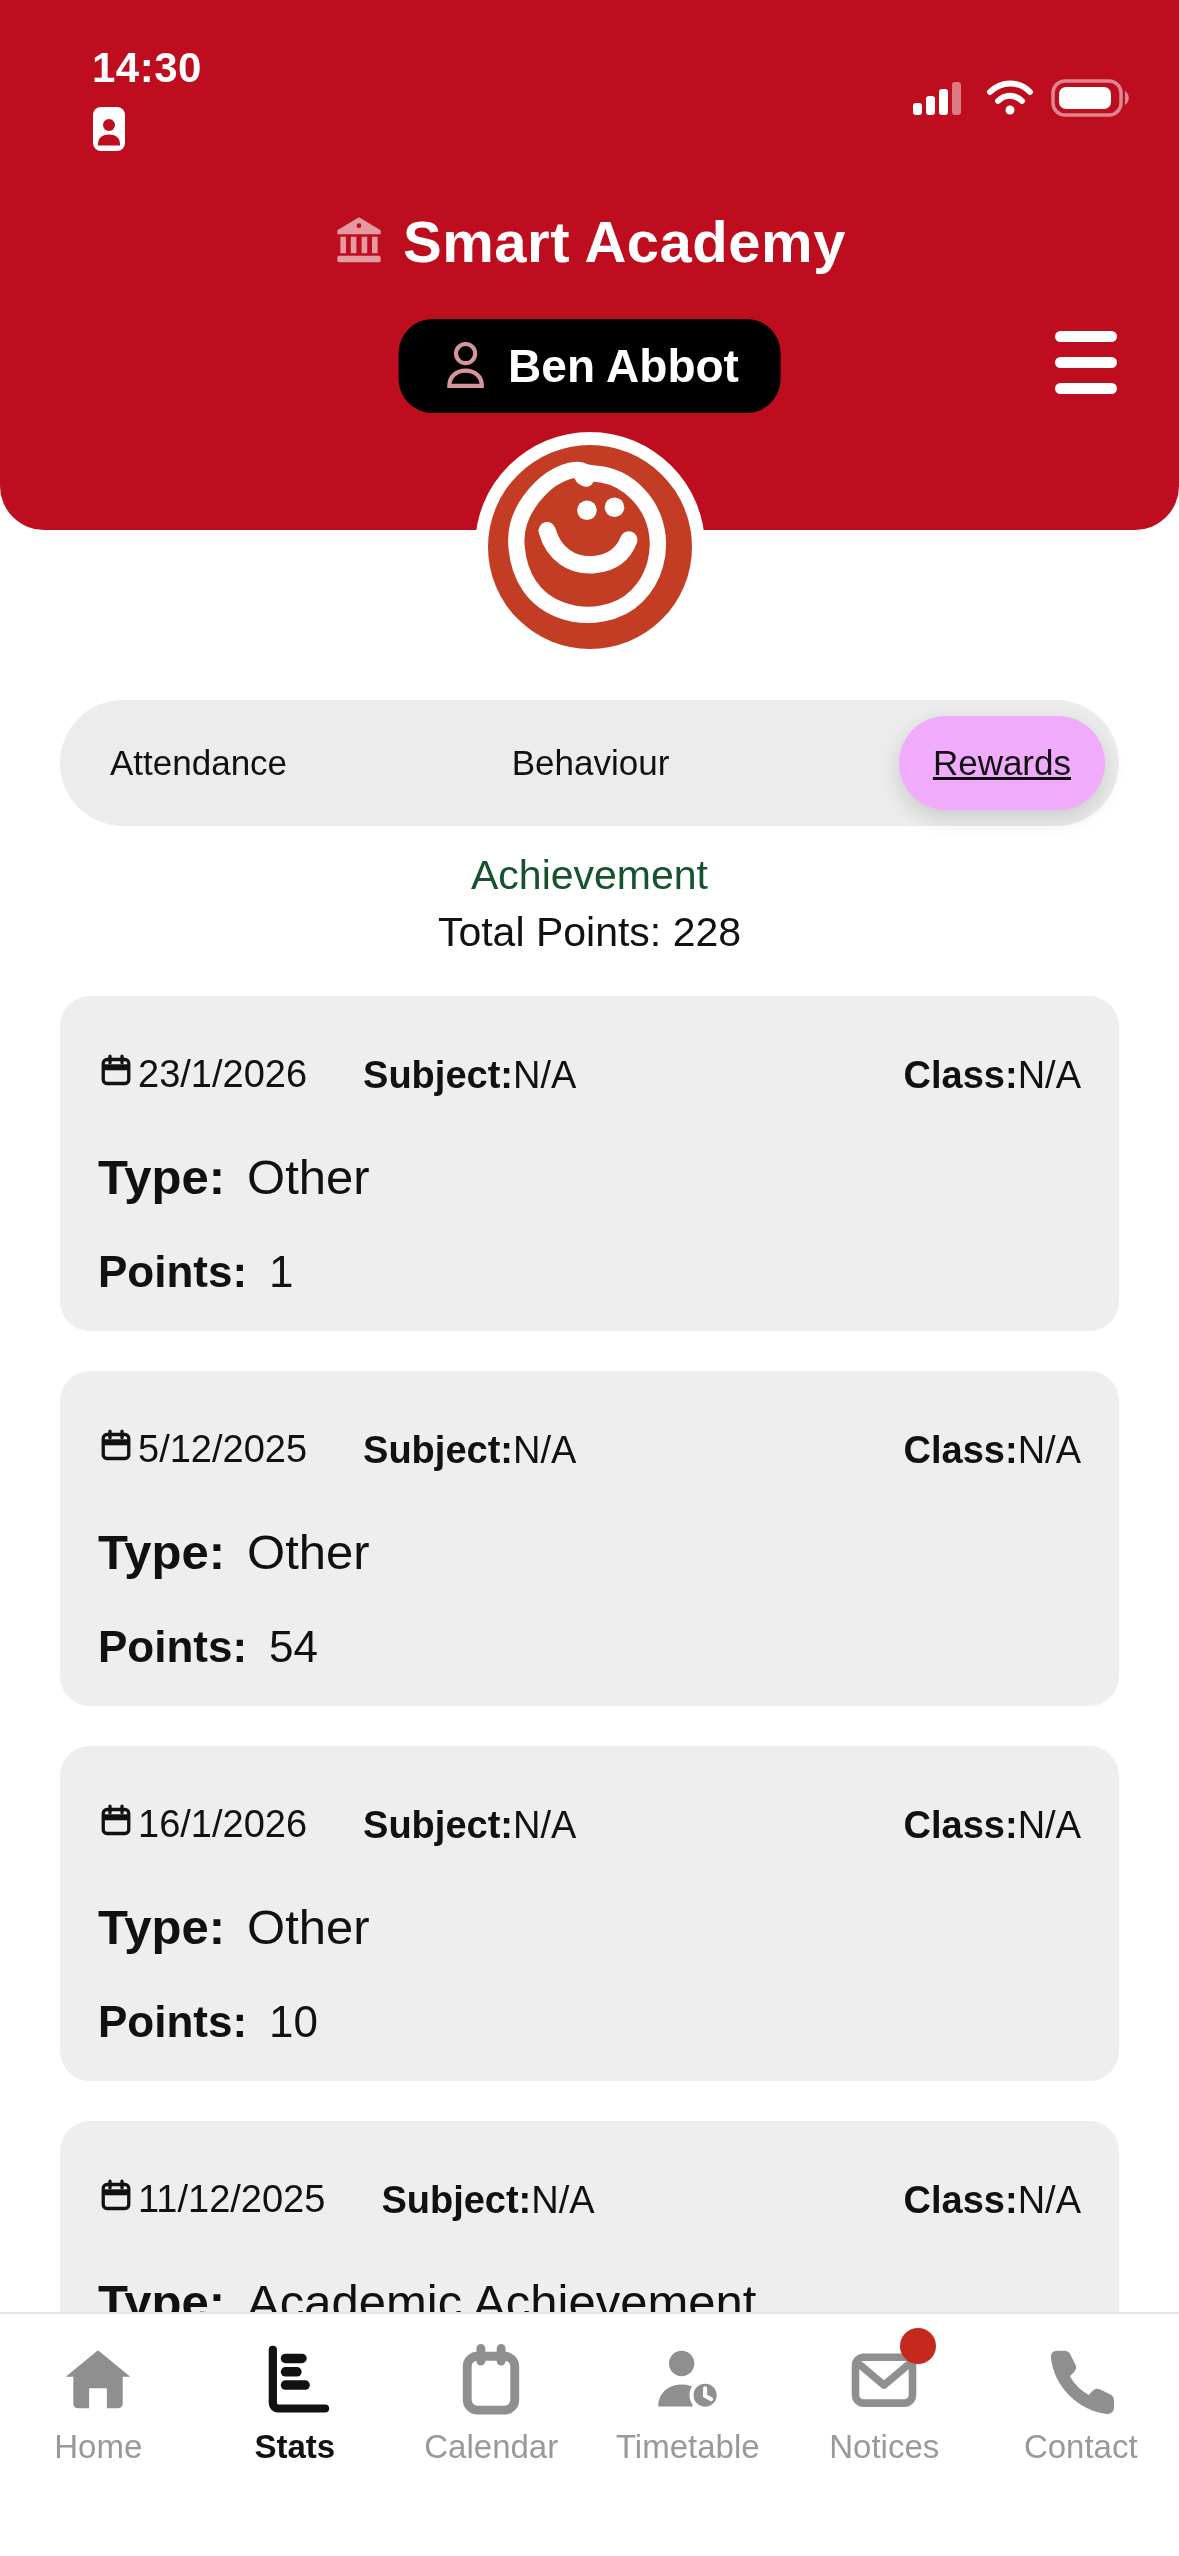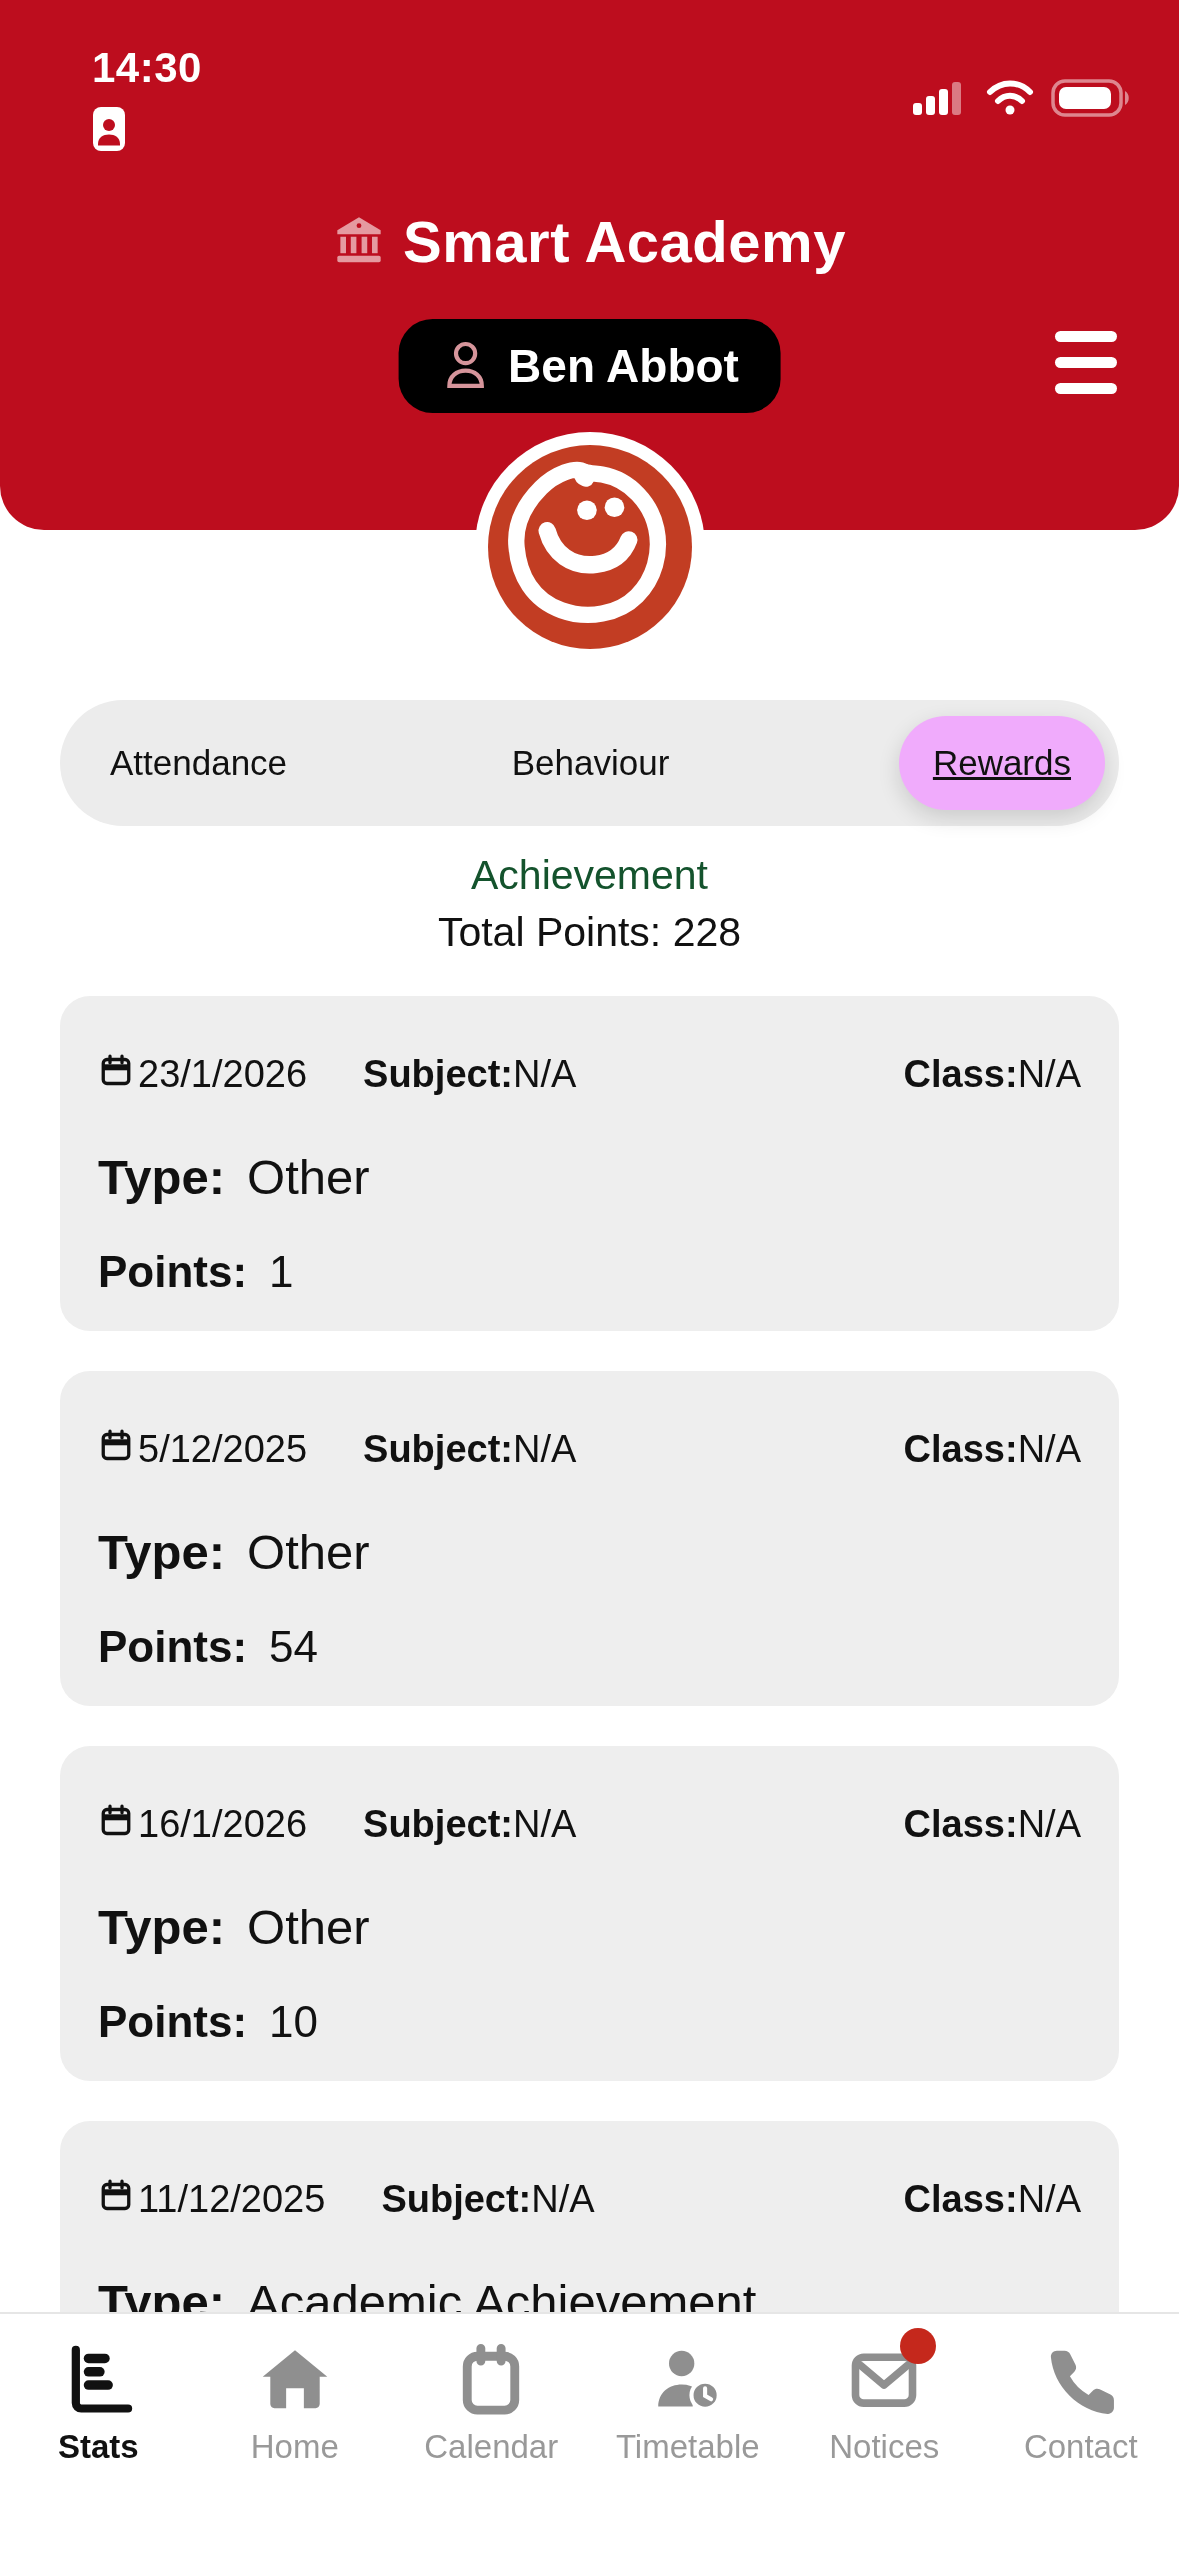--- a/index.html
+++ b/index.html
@@ -88,21 +88,21 @@
   
   .cards { margin:0 60px; }
   .card {
     background:#eeeeee;
     border-radius:30px;
     height:335px;
     margin-top:40px;
     padding:0 38px;
   }
   .card-row1 {
-    display:flex; align-items:center;
+    display:flex; align-items:flex-end;
     padding-top:56px;
     font-size:38px;
   }
   .date-group { display:flex; align-items:center; gap:4px; }
   .date-text { font-size:38px; color:#111; }
   .subject-group { margin-left:56px; }
   .class-group { margin-left:auto; }
   .lbl { font-weight:bold; }
   .val { font-weight:normal; }
   .card-row2 { margin-top:52px; font-size:49px; }
@@ -308,43 +308,43 @@
       <span class="subject-group"><span class="lbl">Subject:</span><span class="val">N/A</span></span>
       <span class="class-group"><span class="lbl">Class:</span><span class="val">N/A</span></span>
     </div>
     <div class="card-row2"><span class="big-lbl">Type:</span><span class="big-val">Academic Achievement</span></div>
     <div class="card-row3"><span class="big-lbl">Points:</span><span class="big-val">20</span></div>
   </div>
 </div>
 
 <div class="bottom-nav">
 
+  <div class="nav-item">
+    <span class="nav-icon-box">
+      <svg width="76" height="76" viewBox="0 0 24 24" fill="#8f8f8f">
+        <path d="M12 2.6 22.2 11h-2.4v8.6c0 .7-.6 1.3-1.3 1.3h-3.7v-6.3h-5.6v6.3H5.5c-.7 0-1.3-.6-1.3-1.3V11H1.8z"></path>
+      </svg>
+    </span>
+    <span class="nav-label">Home</span>
+  </div>
+
   <div class="nav-item active">
     <span class="nav-icon-box">
       <svg width="76" height="76" viewBox="0 0 24 24" fill="none" stroke="#111" stroke-width="2.6" stroke-linecap="round">
         <path d="M5 2.5v16.8c0 1 .8 1.7 1.7 1.7H21.5"></path>
         <path d="M9 5.2h5.2" stroke-width="3"></path>
         <path d="M9 9.4h3.6" stroke-width="3"></path>
         <path d="M9 13.6h6.2" stroke-width="3"></path>
       </svg>
     </span>
     <span class="nav-label">Stats</span>
   </div>
 
   <div class="nav-item">
     <span class="nav-icon-box">
-      <svg width="76" height="76" viewBox="0 0 24 24" fill="#8f8f8f">
-        <path d="M12 2.6 22.2 11h-2.4v8.6c0 .7-.6 1.3-1.3 1.3h-3.7v-6.3h-5.6v6.3H5.5c-.7 0-1.3-.6-1.3-1.3V11H1.8z"></path>
-      </svg>
-    </span>
-    <span class="nav-label">Home</span>
-  </div>
-
-  <div class="nav-item">
-    <span class="nav-icon-box">
       <svg width="76" height="76" viewBox="0 0 24 24" fill="none" stroke="#8f8f8f" stroke-width="2.8">
         <rect x="4.5" y="4.5" width="15" height="17" rx="3.2"></rect>
         <path d="M8.8 2v4M15.2 2v4" stroke-linecap="round"></path>
       </svg>
     </span>
     <span class="nav-label">Calendar</span>
   </div>
 
   <div class="nav-item">
     <span class="nav-icon-box">

